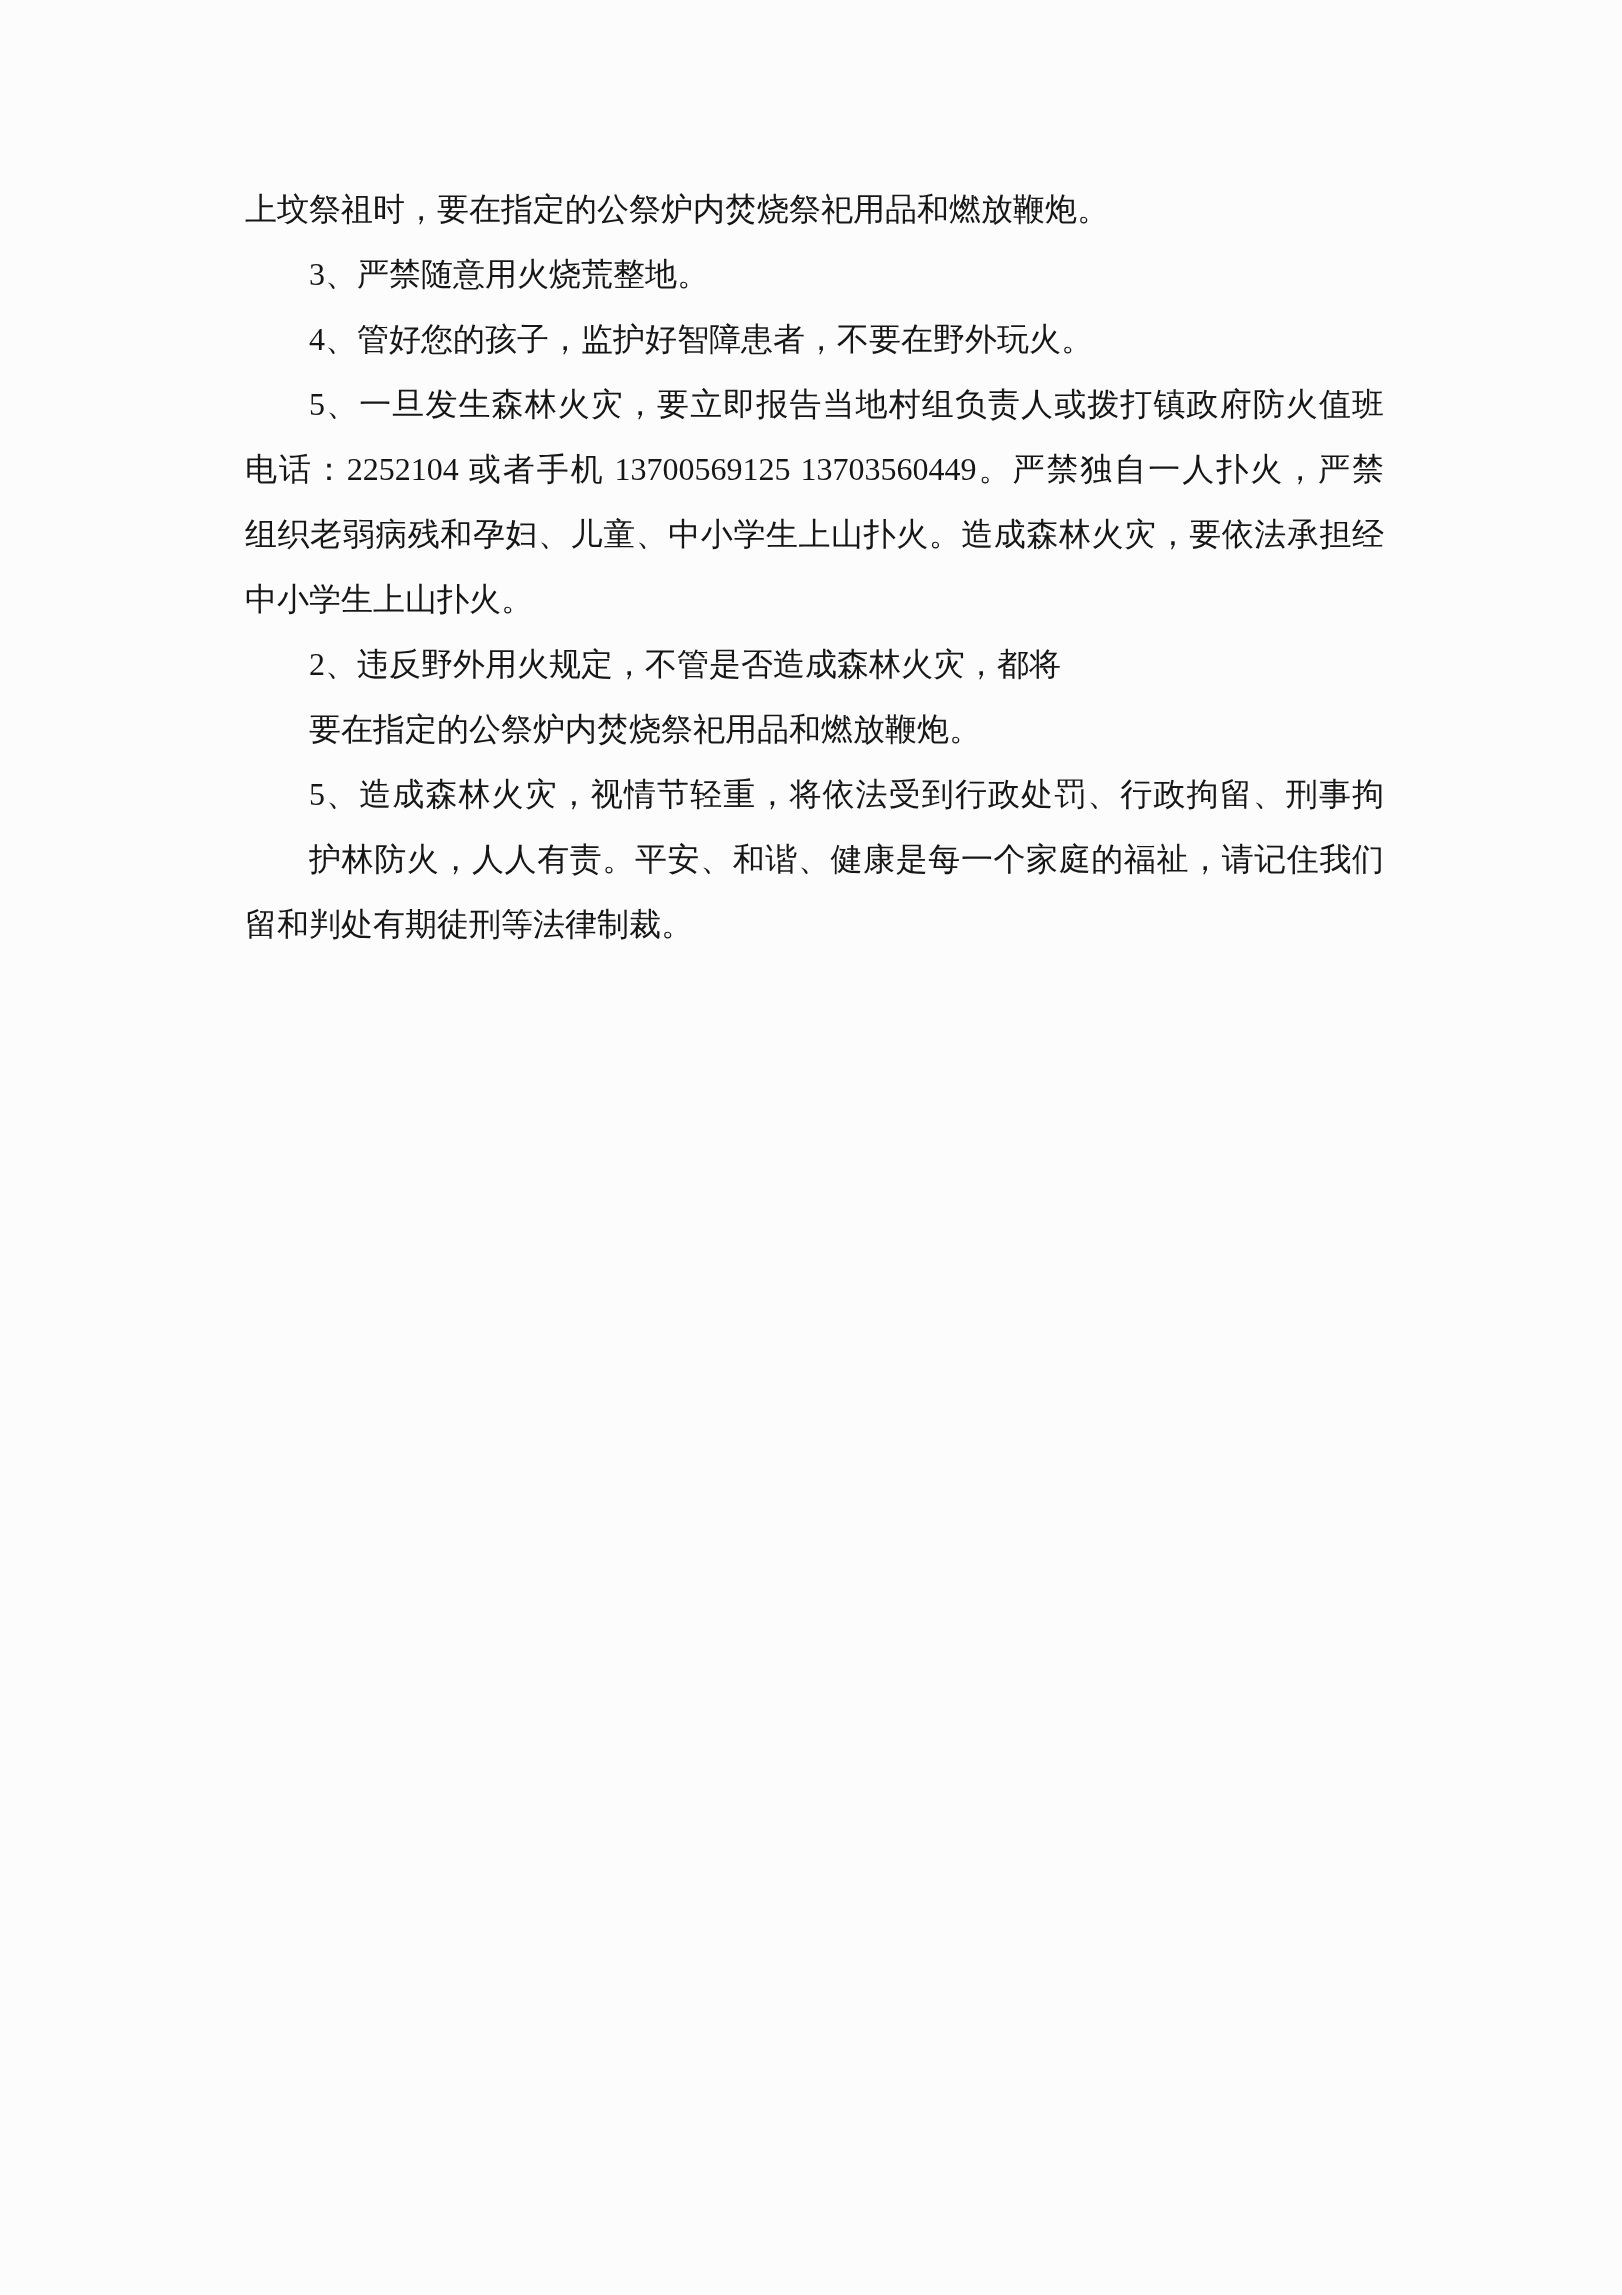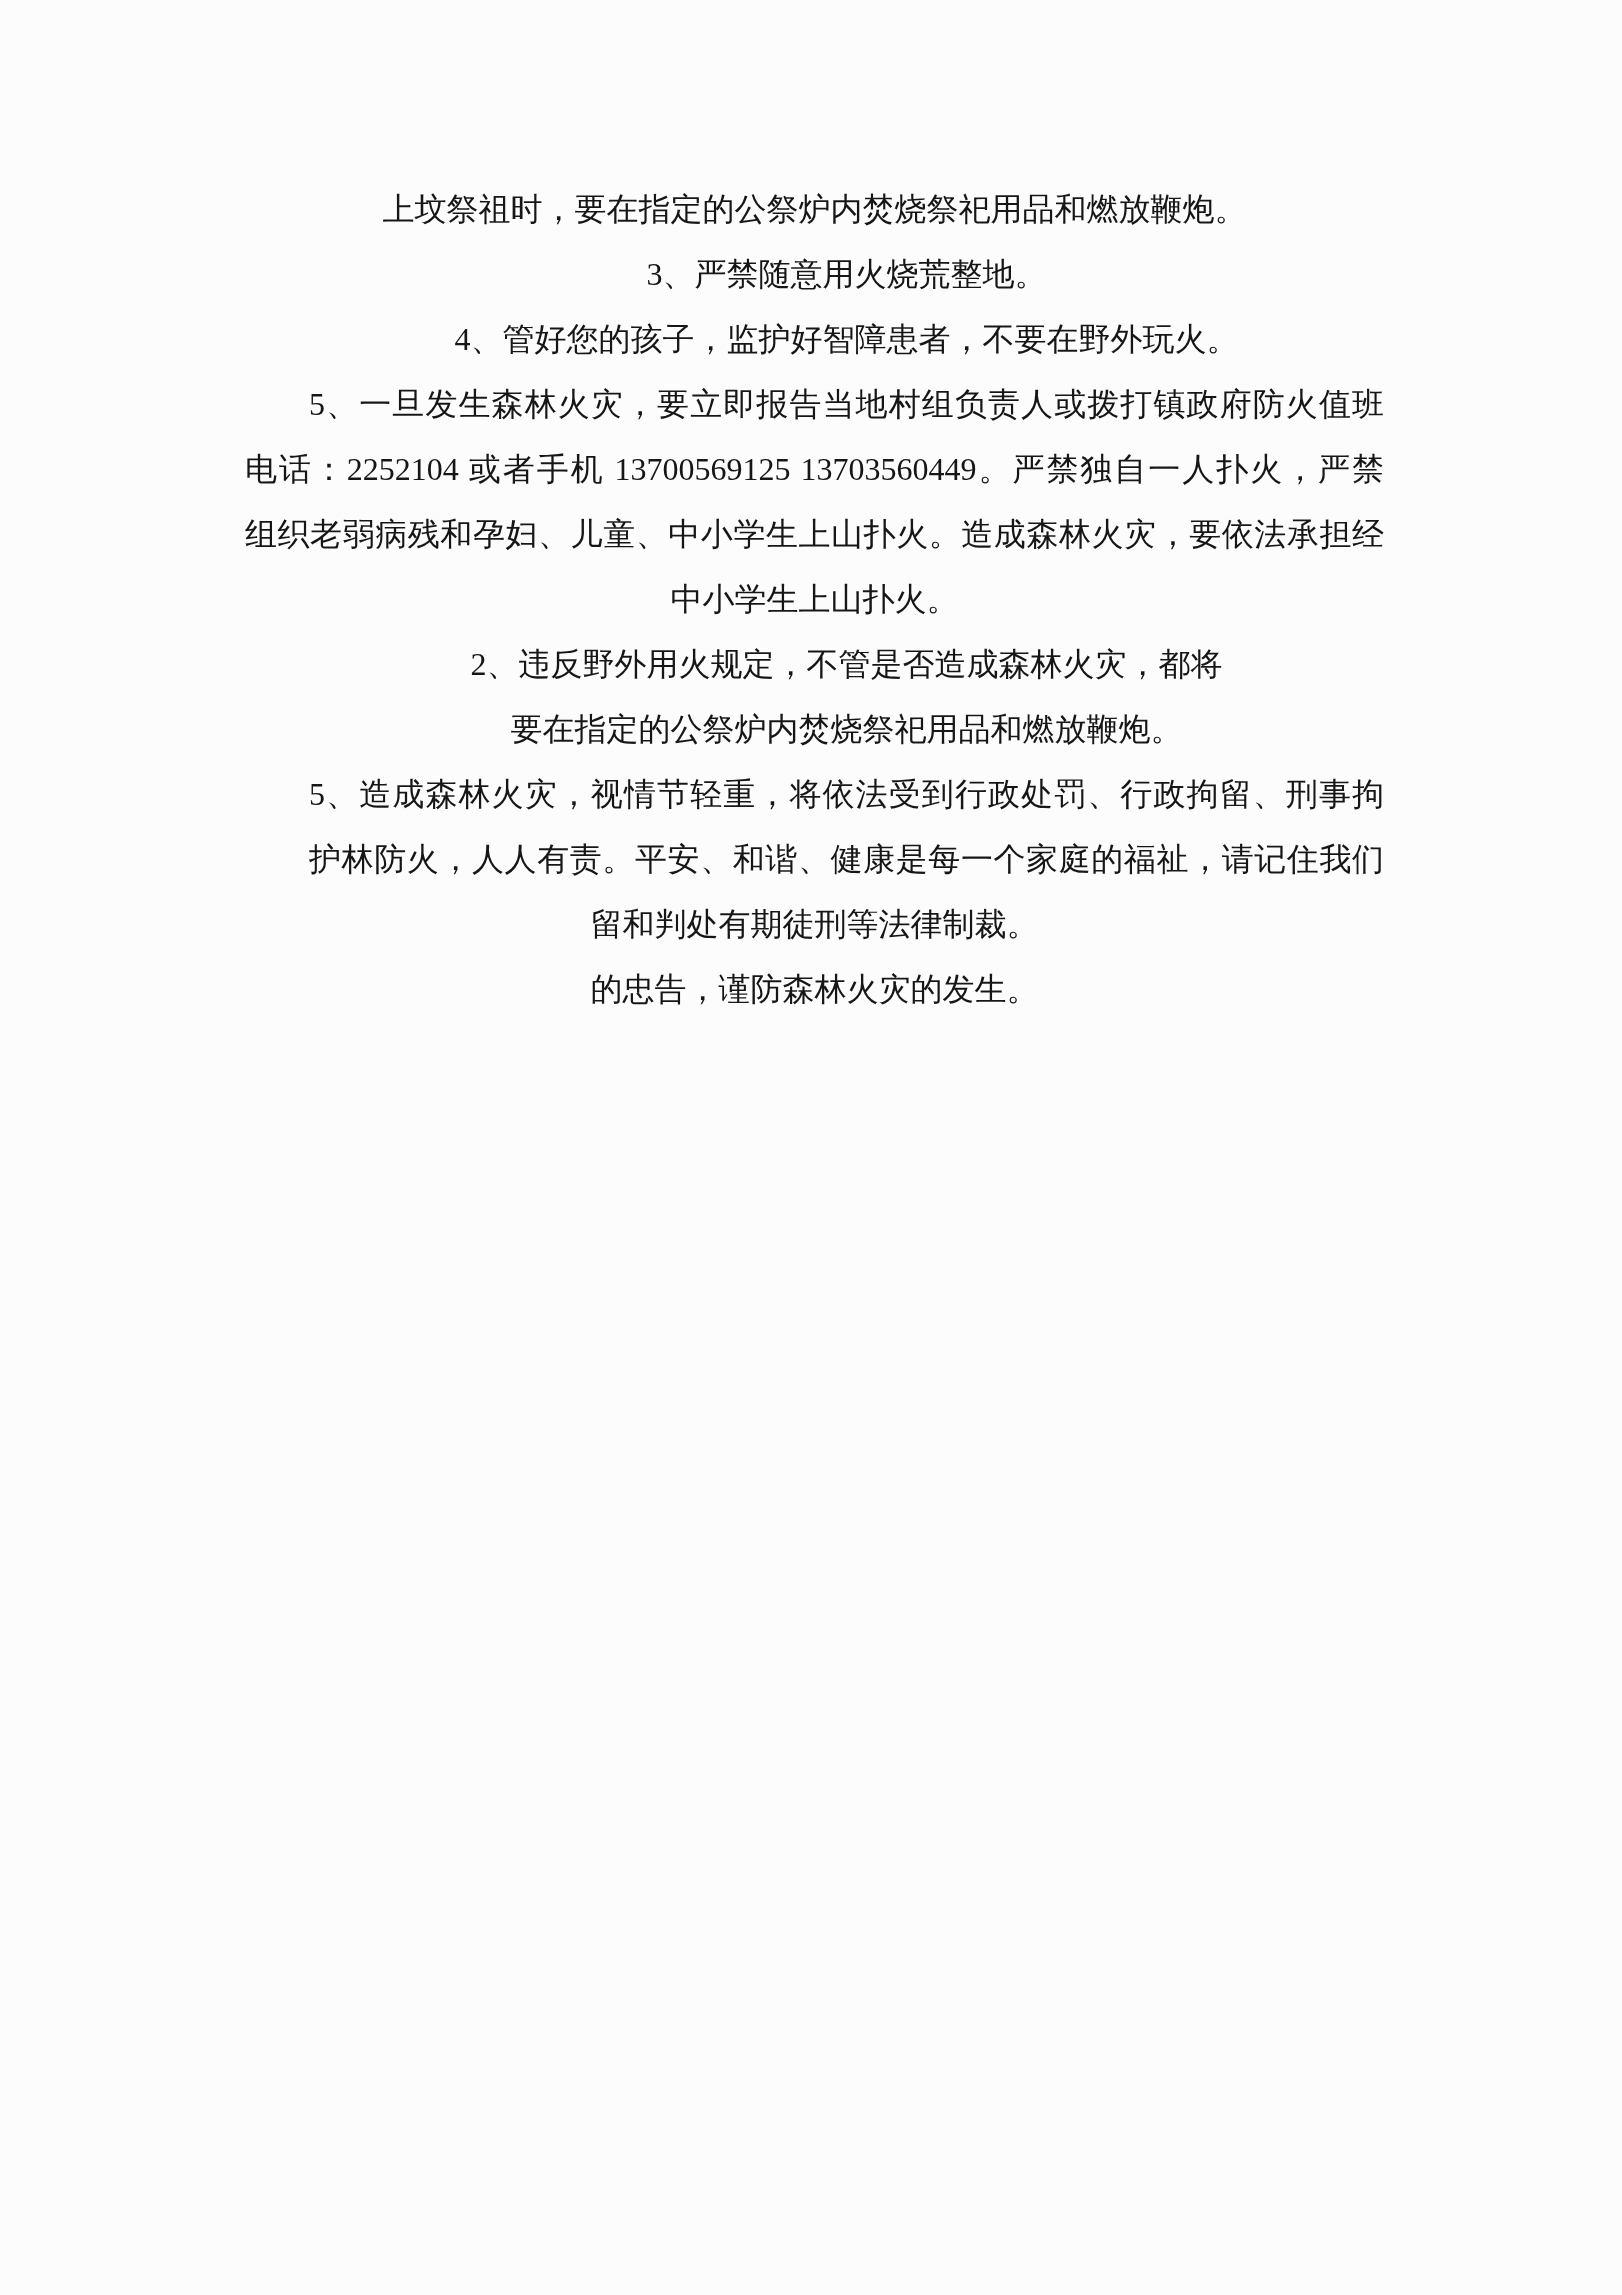--- a/index.html
+++ b/index.html
@@ -25,21 +25,21 @@
     top: 177px;
     width: 1139px;
     font-size: 32px;
     line-height: 65px;
     color: #161616;
     text-align: left;
   }
   .text-line {
     margin: 0;
     padding: 0;
-    text-align: center;
+    text-align: left;
   }
   .text-line.indent {
     text-indent: 2em;
   }
   .text-line.justify {
     text-align: justify;
     text-align-last: justify;
     text-justify: inter-character;
   }
 </style>
@@ -54,16 +54,15 @@
       <p class="text-line indent">4、管好您的孩子，监护好智障患者，不要在野外玩火。</p>
       <p class="text-line indent justify">5、一旦发生森林火灾，要立即报告当地村组负责人或拨打镇政府防火值班</p>
       <p class="text-line justify">电话：2252104 或者手机 13700569125  13703560449。严禁独自一人扑火，严禁</p>
       <p class="text-line justify">组织老弱病残和孕妇、儿童、中小学生上山扑火。造成森林火灾，要依法承担经</p>
       <p class="text-line">中小学生上山扑火。</p>
       <p class="text-line indent">2、违反野外用火规定，不管是否造成森林火灾，都将</p>
       <p class="text-line indent">要在指定的公祭炉内焚烧祭祀用品和燃放鞭炮。</p>
       <p class="text-line indent justify">5、造成森林火灾，视情节轻重，将依法受到行政处罚、行政拘留、刑事拘</p>
       <p class="text-line indent justify">护林防火，人人有责。平安、和谐、健康是每一个家庭的福祉，请记住我们</p>
       <p class="text-line">留和判处有期徒刑等法律制裁。</p>
-      <p class="text-line">的忠告，谨防森林火灾的发生。</p>
     </main>
 </div>
 
 
 </body></html>

